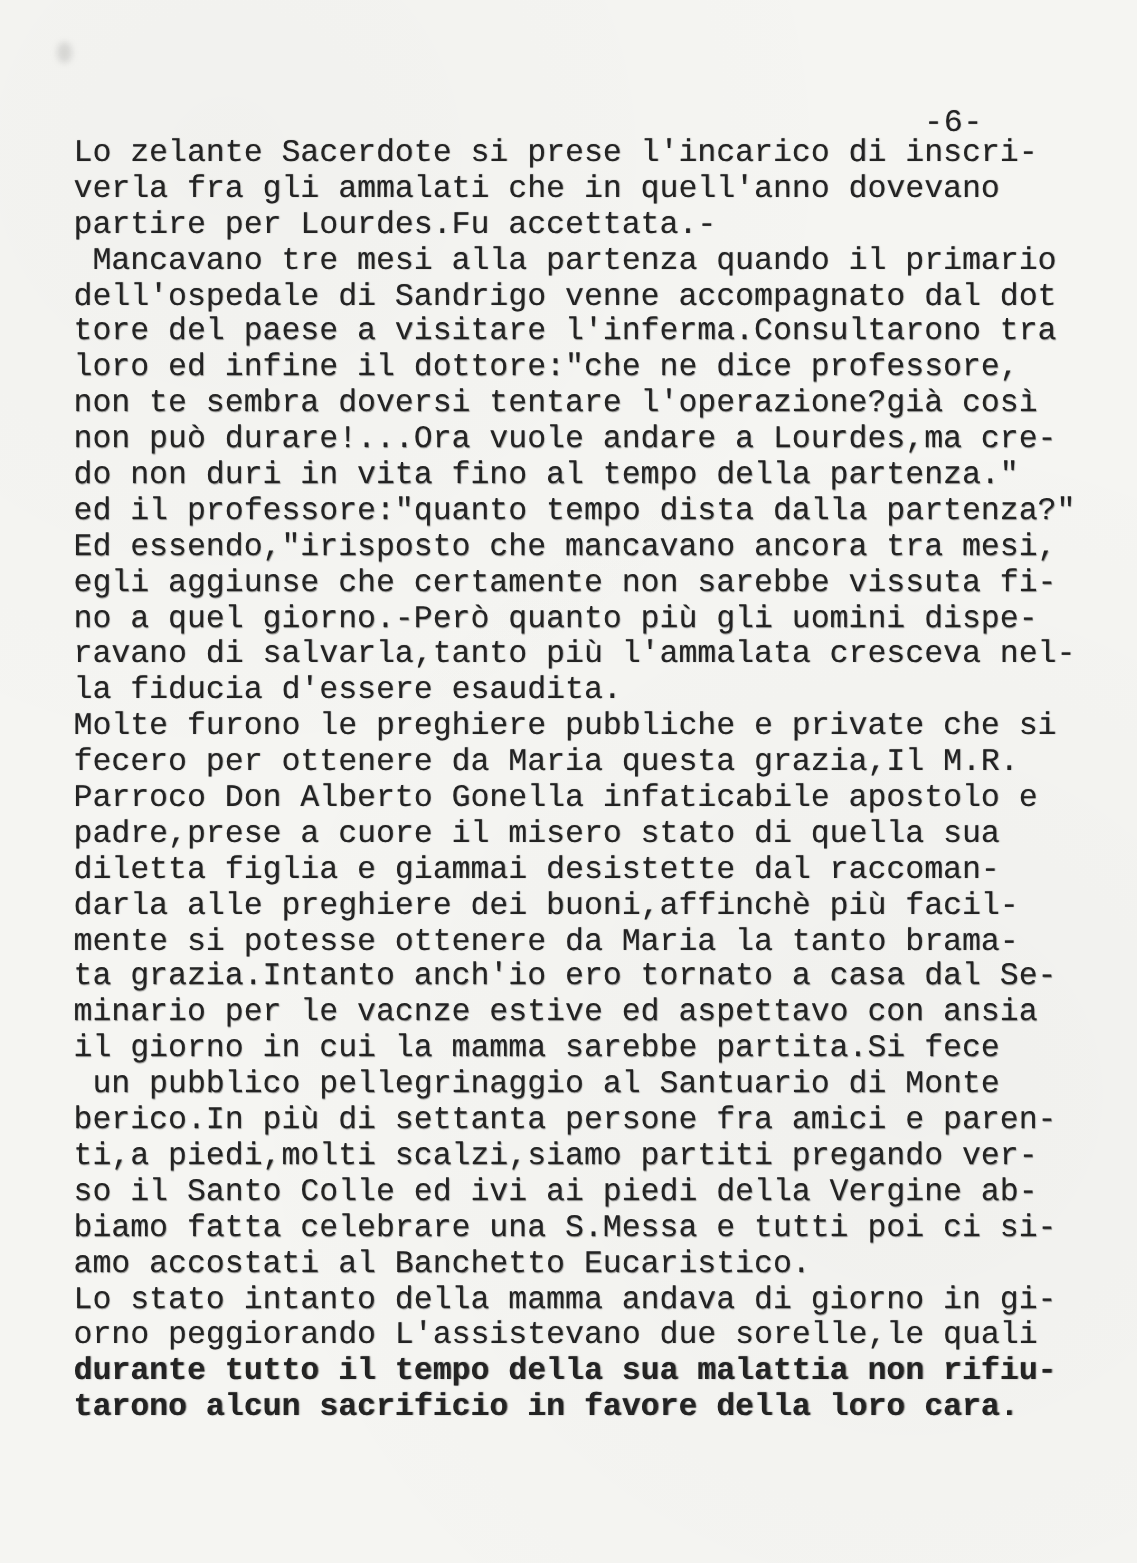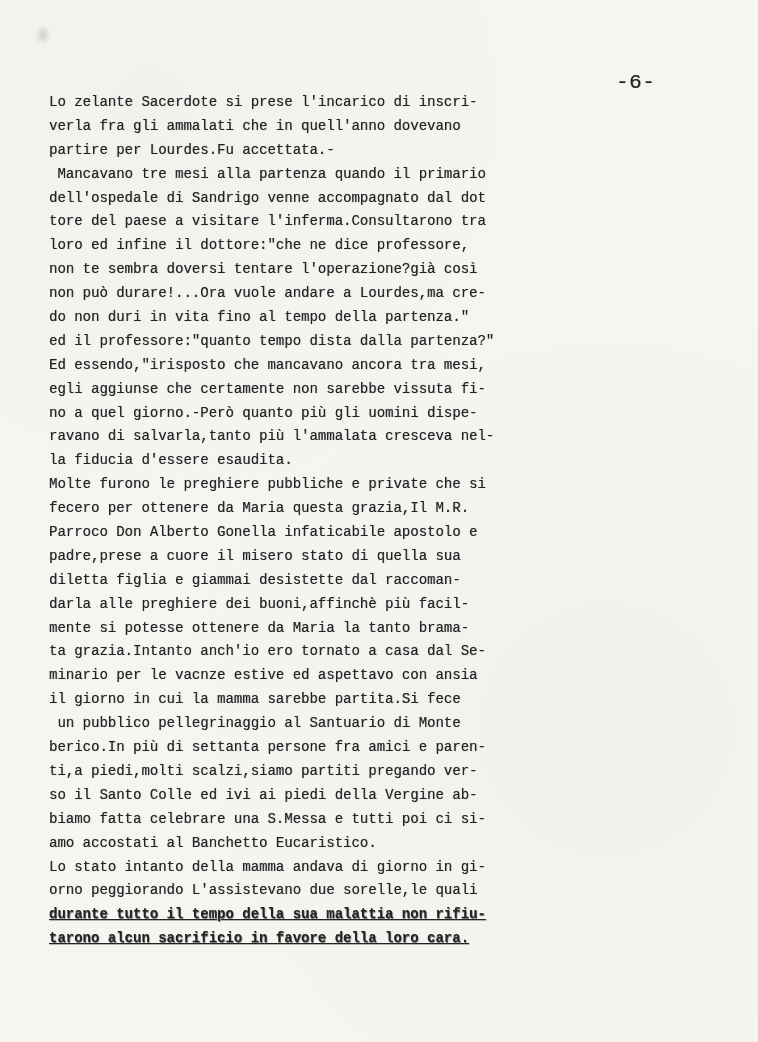--- a/index.html
+++ b/index.html
@@ -27,34 +27,33 @@
     font-size: 21px;
     line-height: 22px;
     letter-spacing: 0.5px;
     text-shadow: 0.4px 0.4px 0.7px rgba(35,35,35,0.55);
   }
   .doc-body {
     position: absolute;
     top: 91px;
     left: 49px;
     width: 672px;
-    font-size: 14px;
+    font-size: 21px;
     line-height: 23.9px;
     white-space: pre;
     letter-spacing: 0px;
   }
   .line {
     height: 23.9px;
     text-shadow: 0.4px 0.4px 0.7px rgba(35,35,35,0.5);
     filter: blur(0.22px);
   }
   .line.bold {
     font-weight: bold;
     text-shadow: 0.6px 0.5px 0.8px rgba(20,20,20,0.6);
-    text-decoration: underline;
   }
   
   .smudge {
     position: absolute;
     top: 28px;
     left: 38px;
     width: 10px;
     height: 14px;
     background: rgba(90,90,90,0.18);
     border-radius: 50%;

